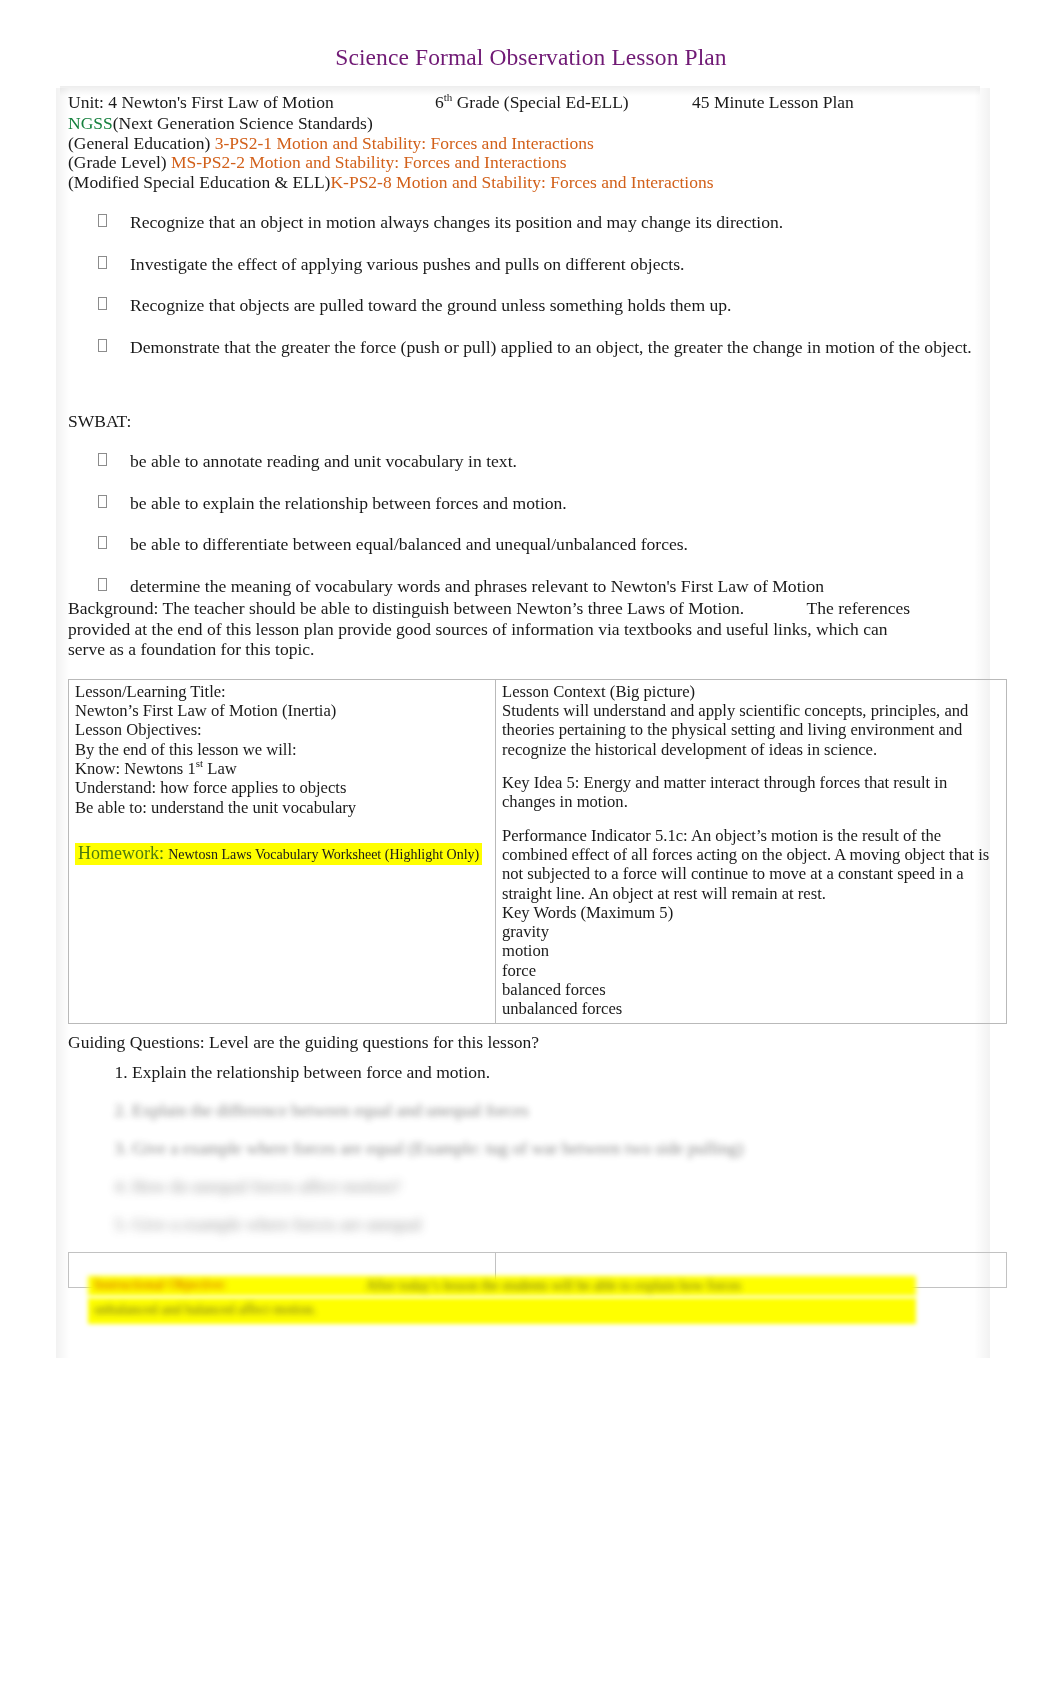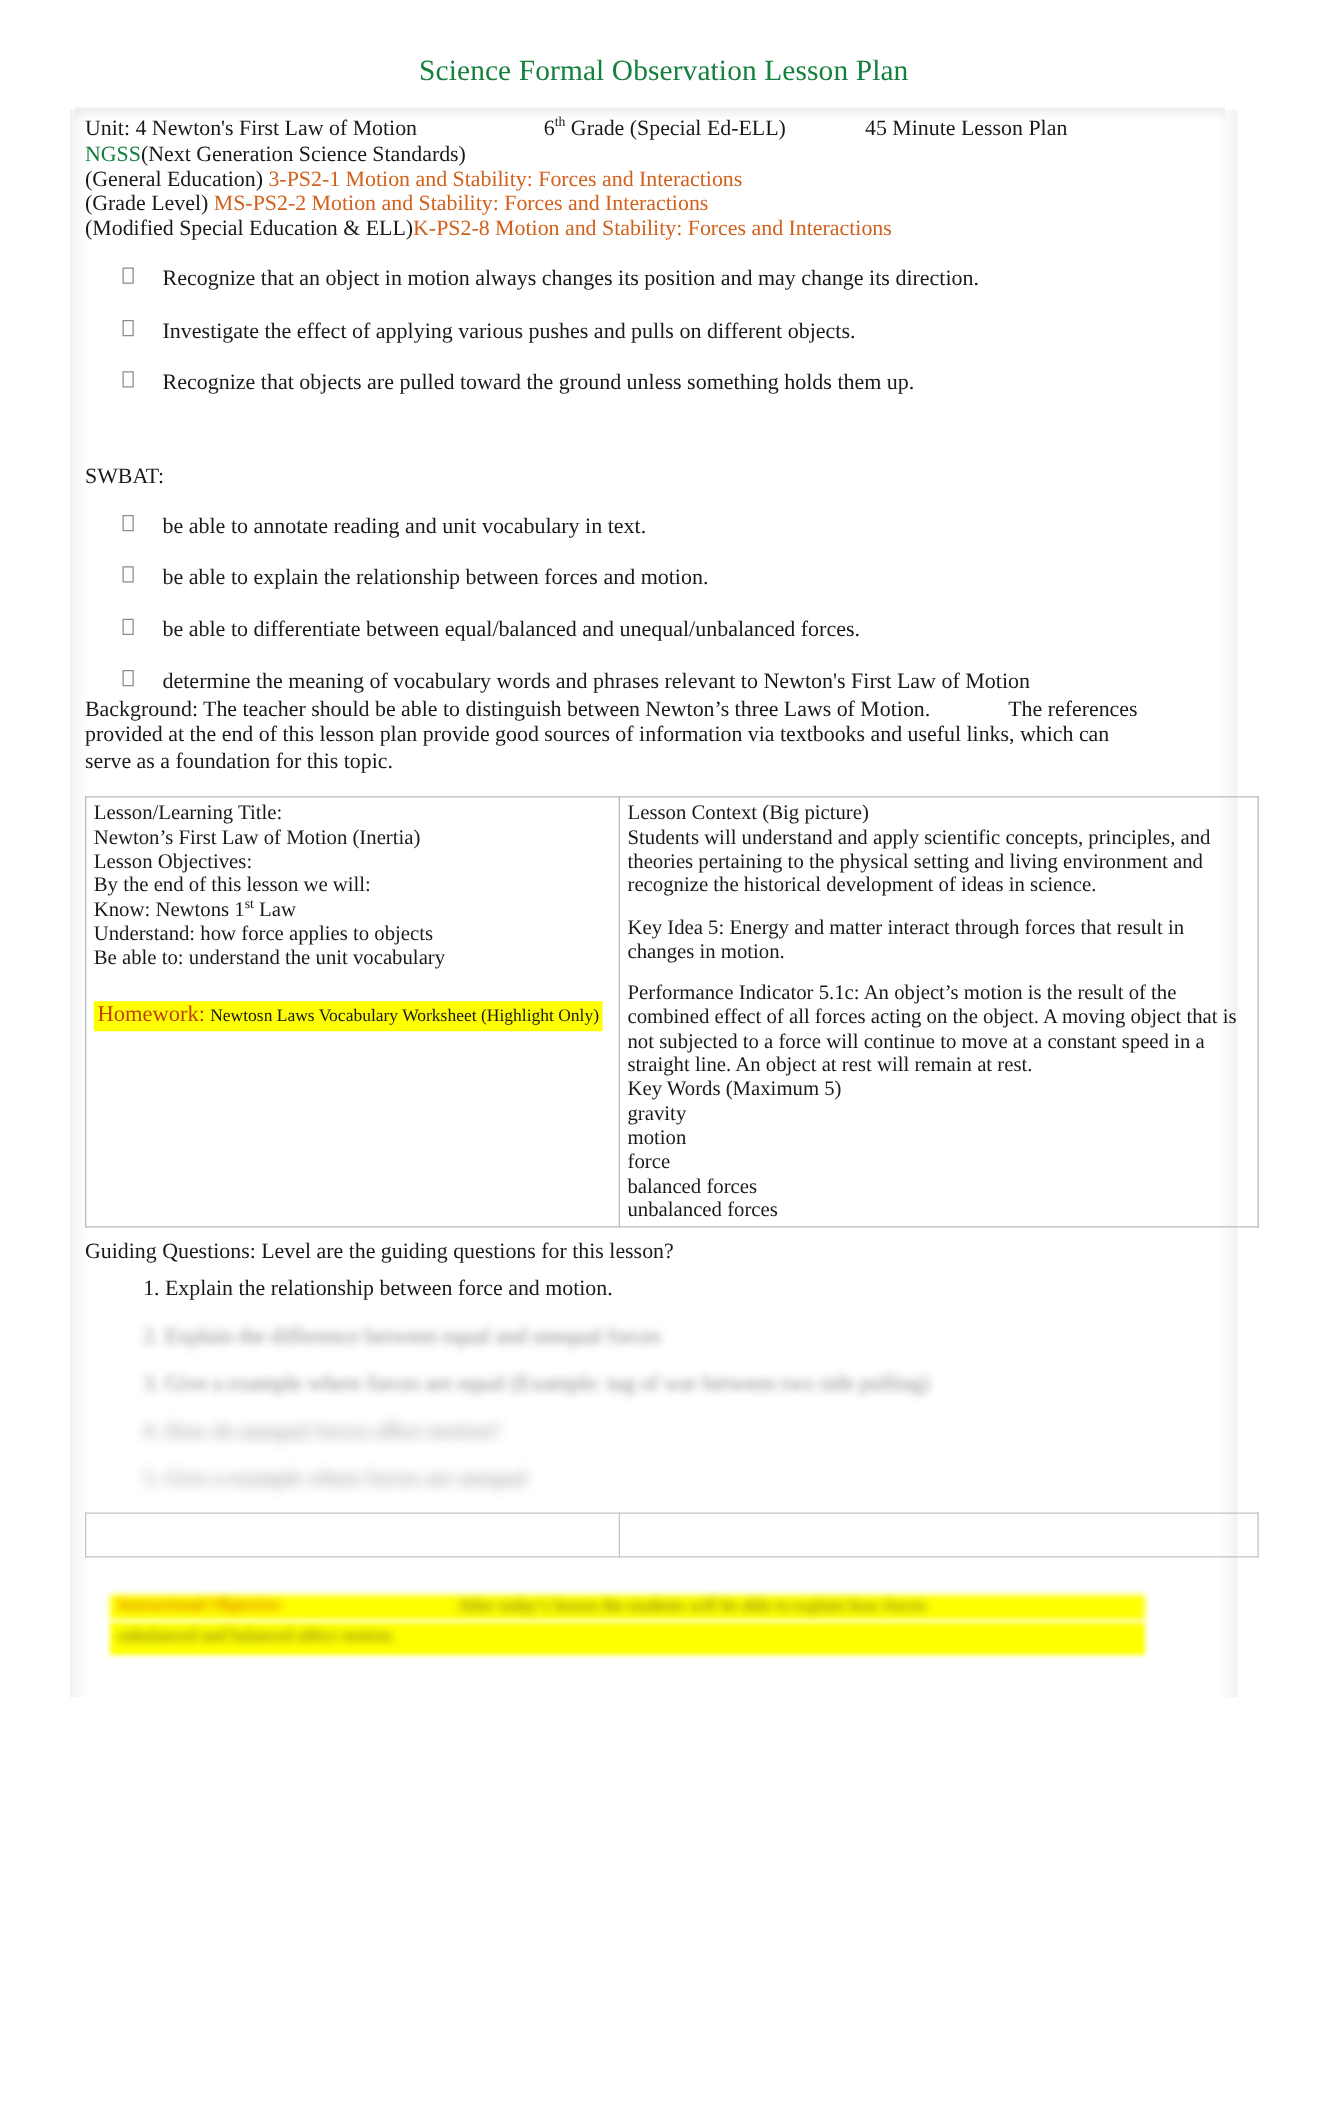--- a/index.html
+++ b/index.html
@@ -23,21 +23,21 @@
     height: 1691px;
     background: #fff;
   }
 
   .doc-title {
     position: absolute;
     left: 0;
     top: 44px;
     width: 1062px;
     text-align: center;
-    color: #15803d;
+    color: #701a75;
     font-size: 23.5px;
     letter-spacing: .1px;
   }
 
   
   .body-block {
     position: absolute;
     left: 68px;
     top: 88px;
     width: 912px;
@@ -108,21 +108,21 @@
   table.grid td {
     border: 1px solid #b9b9b9;
     vertical-align: top;
     padding: 2px 6px 4px 6px;
     font-size: 16.6px;
     line-height: 19.3px;
   }
   td.col-left  { width: 414px; }
   td.col-right { width: 498px; }
   .hw-label {
-    color: #c2410c;
+    color: #4d7c0f;
     font-size: 18px;
   }
   .hw-text { font-size: 14px; }
   .hw-band {
     display: inline-block;
     background: #ffff00;
     padding: 1px 3px;
     margin-top: 26px;
   }
 
@@ -265,20 +265,24 @@
         <span class="wd-marker"></span>
         <span>Recognize that an object in motion always changes its position and may change its direction.</span>
       </li>
       <li>
         <span class="wd-marker"></span>
         <span>Investigate the effect of applying various pushes and pulls on different objects.</span>
       </li>
       <li>
         <span class="wd-marker"></span>
         <span>Recognize that objects are pulled toward the ground unless something holds them up.</span>
+      </li>
+      <li>
+        <span class="wd-marker"></span>
+        <span>Demonstrate that the greater the force (push or pull) applied to an object, the greater the change in motion of the object.</span>
       </li>
     </ul>
 
     <div style="height:36px"></div>
 
     <div class="swbat-head">SWBAT:</div>
     <ul class="wd tight">
       <li>
         <span class="wd-marker"></span>
         <span>be able to annotate reading and unit vocabulary in text.</span>

